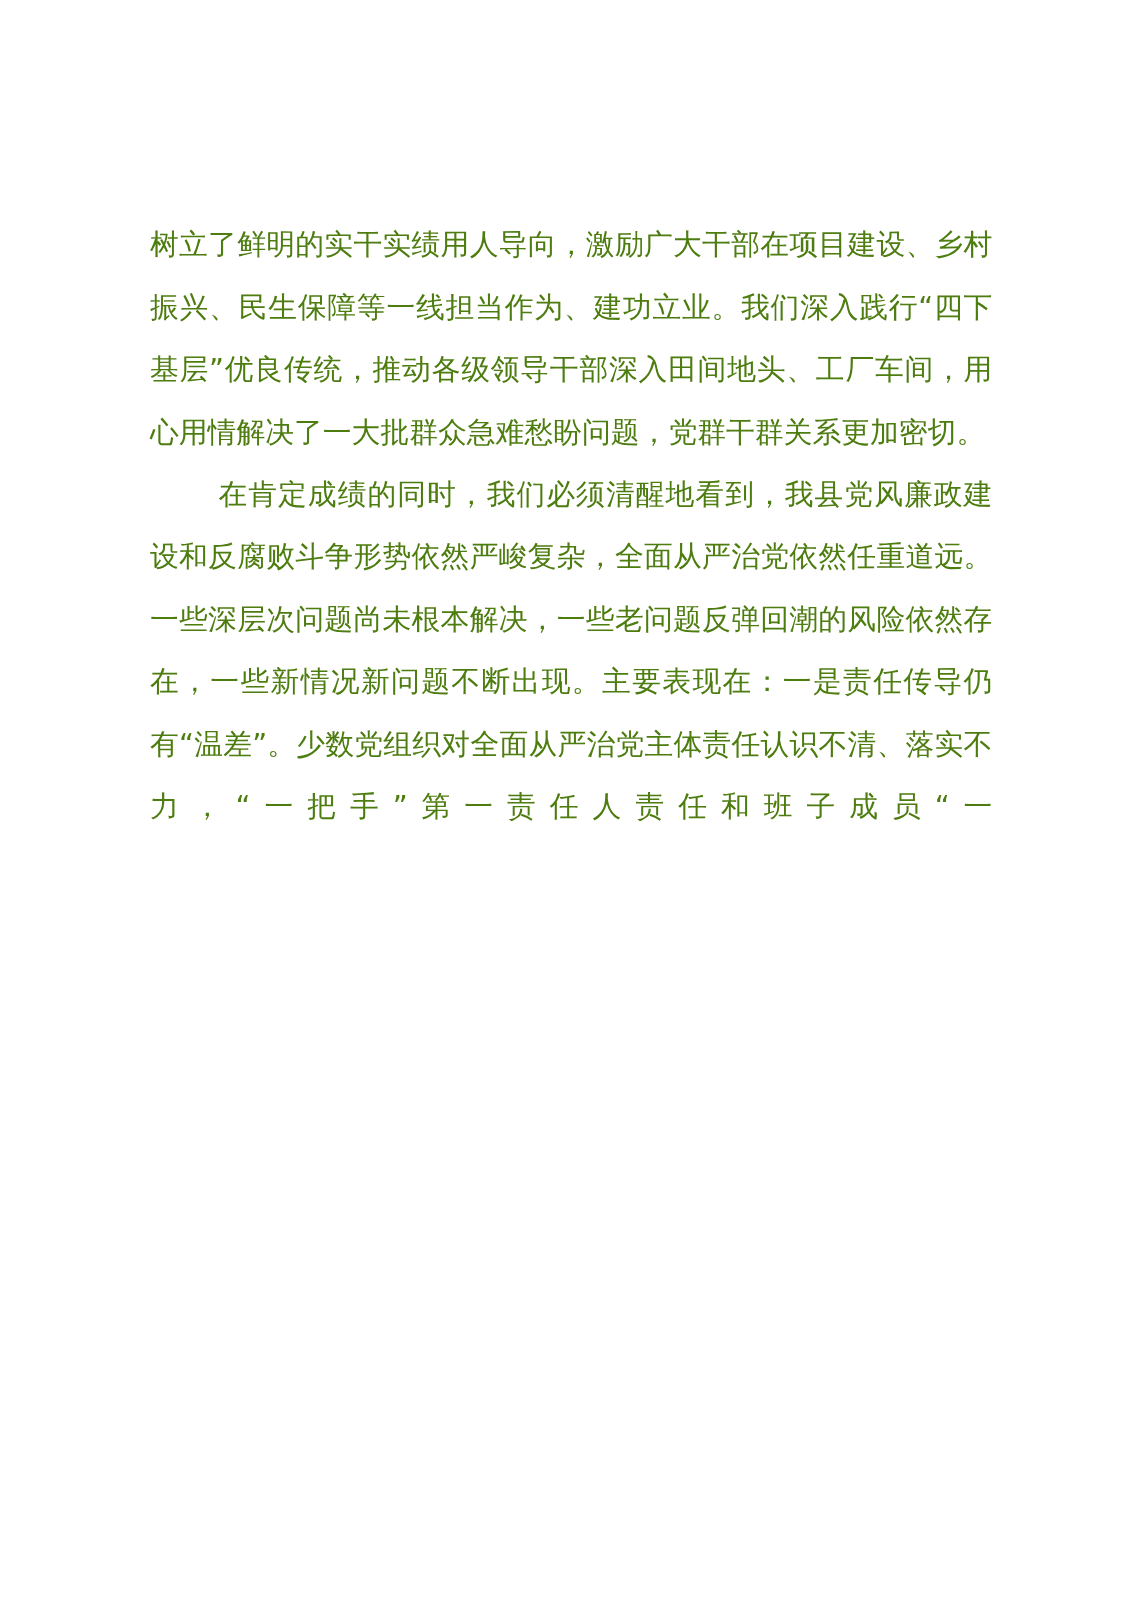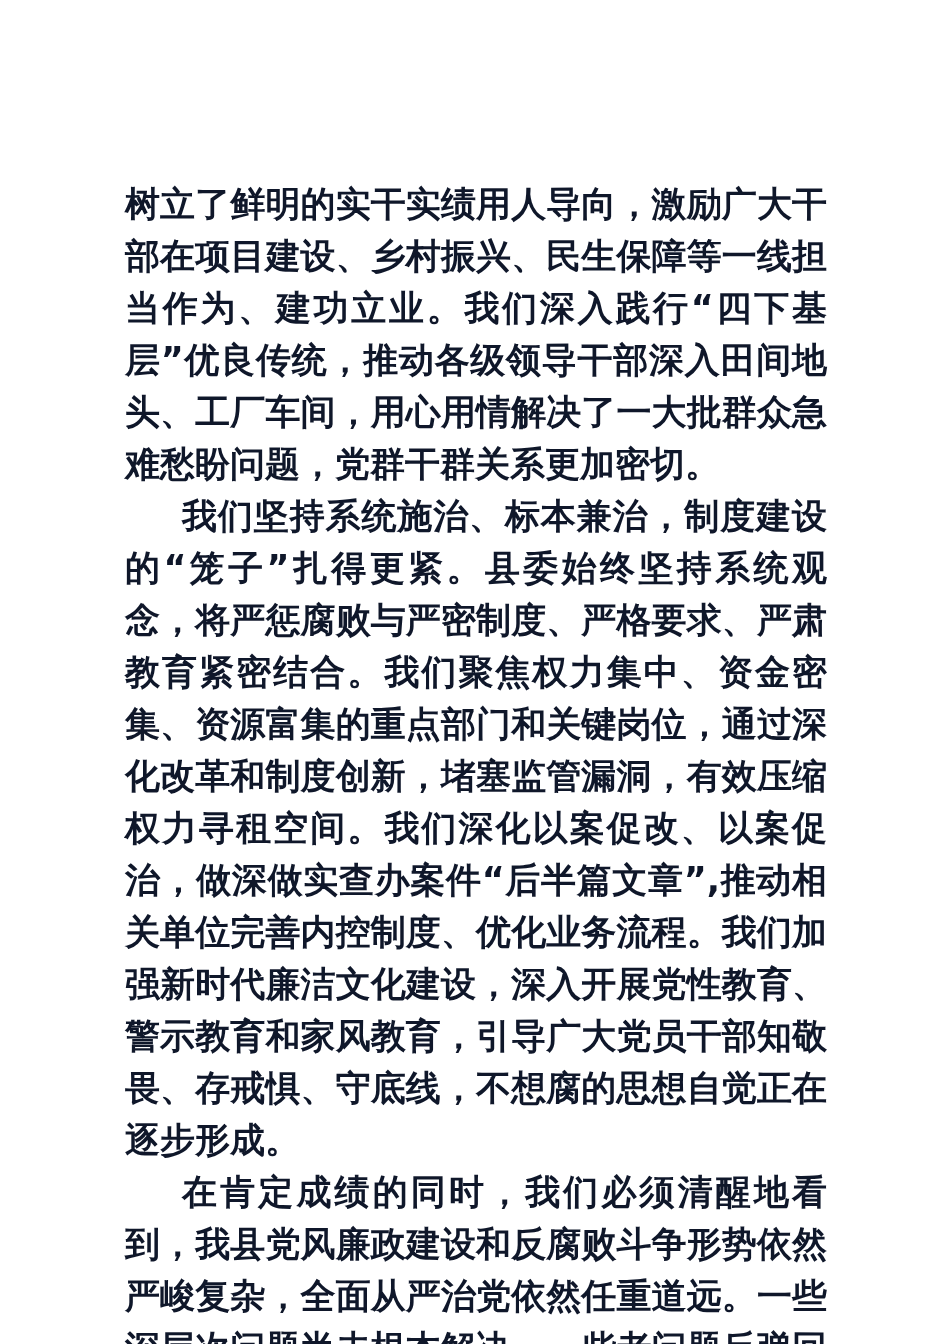--- a/index.html
+++ b/index.html
@@ -27,47 +27,46 @@
   #text-column {
     position: absolute;
     left: 125px;
     top: 178px;
     width: 702px;
   }
 
   .para {
     margin: 0;
     padding: 0;
-    color: #0f172a;
-    font-size: 35px;
+    color: #4d7c0f;
+    font-size: 24px;
     line-height: 52px;
     text-align: justify;
     text-justify: inter-character;
     text-align-last: left;
     letter-spacing: 0px;
     word-break: break-all;
-    font-weight: 700;
+    font-weight: 400;
     -webkit-font-smoothing: none;
   }
 
   .para.indent {
     text-indent: 57px;
   }
 
   
   .para.cutoff {
     text-align-last: justify;
   }
 </style>
 </head>
 <body>
 
 <div id="page">
   <div id="text-column">
 
     <p class="para">树立了鲜明的实干实绩用人导向，激励广大干部在项目建设、乡村振兴、民生保障等一线担当作为、建功立业。我们深入践行“四下基层”优良传统，推动各级领导干部深入田间地头、工厂车间，用心用情解决了一大批群众急难愁盼问题，党群干群关系更加密切。</p>
 
-    <p class="para indent">我们坚持系统施治、标本兼治，制度建设的“笼子”扎得更紧。县委始终坚持系统观念，将严惩腐败与严密制度、严格要求、严肃教育紧密结合。我们聚焦权力集中、资金密集、资源富集的重点部门和关键岗位，通过深化改革和制度创新，堵塞监管漏洞，有效压缩权力寻租空间。我们深化以案促改、以案促治，做深做实查办案件“后半篇文章”,推动相关单位完善内控制度、优化业务流程。我们加强新时代廉洁文化建设，深入开展党性教育、警示教育和家风教育，引导广大党员干部知敬畏、存戒惧、守底线，不想腐的思想自觉正在逐步形成。</p>
 
     <p class="para indent cutoff">在肯定成绩的同时，我们必须清醒地看到，我县党风廉政建设和反腐败斗争形势依然严峻复杂，全面从严治党依然任重道远。一些深层次问题尚未根本解决，一些老问题反弹回潮的风险依然存在，一些新情况新问题不断出现。主要表现在：一是责任传导仍有“温差”。少数党组织对全面从严治党主体责任认识不清、落实不力，“一把手”第一责任人责任和班子成员“一</p>
 
   </div>
 </div>
 
 </body></html>

